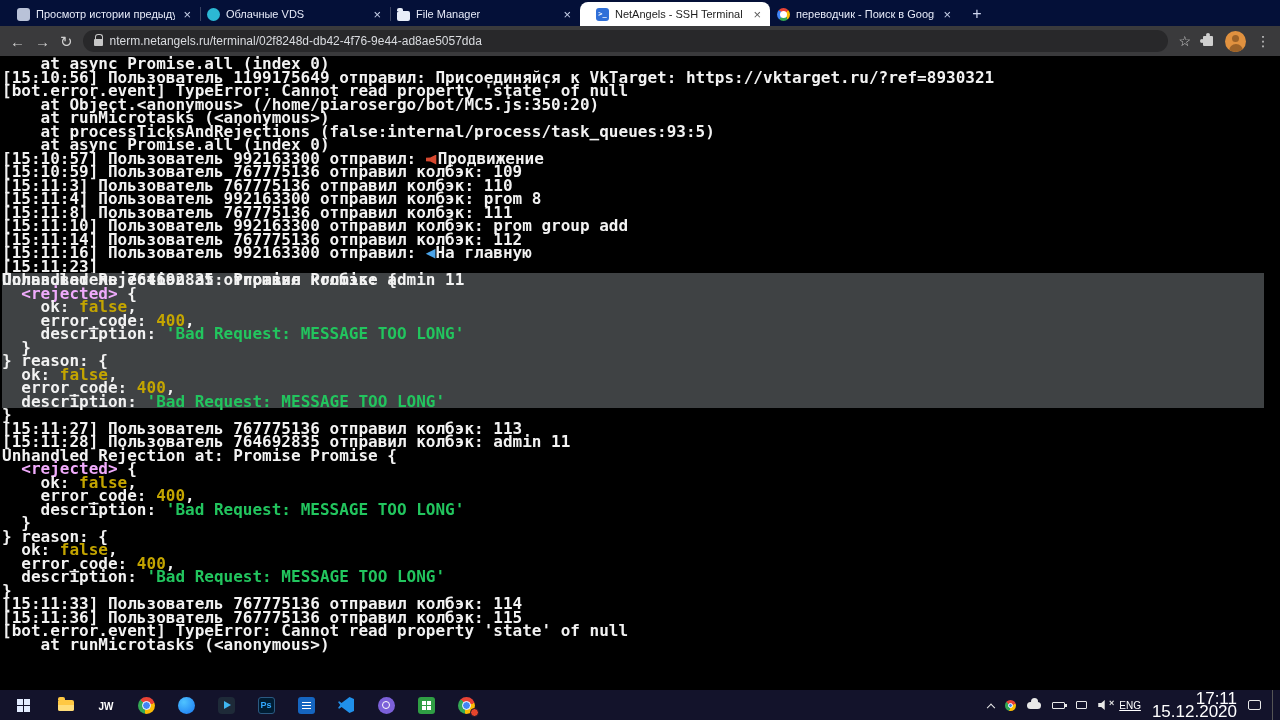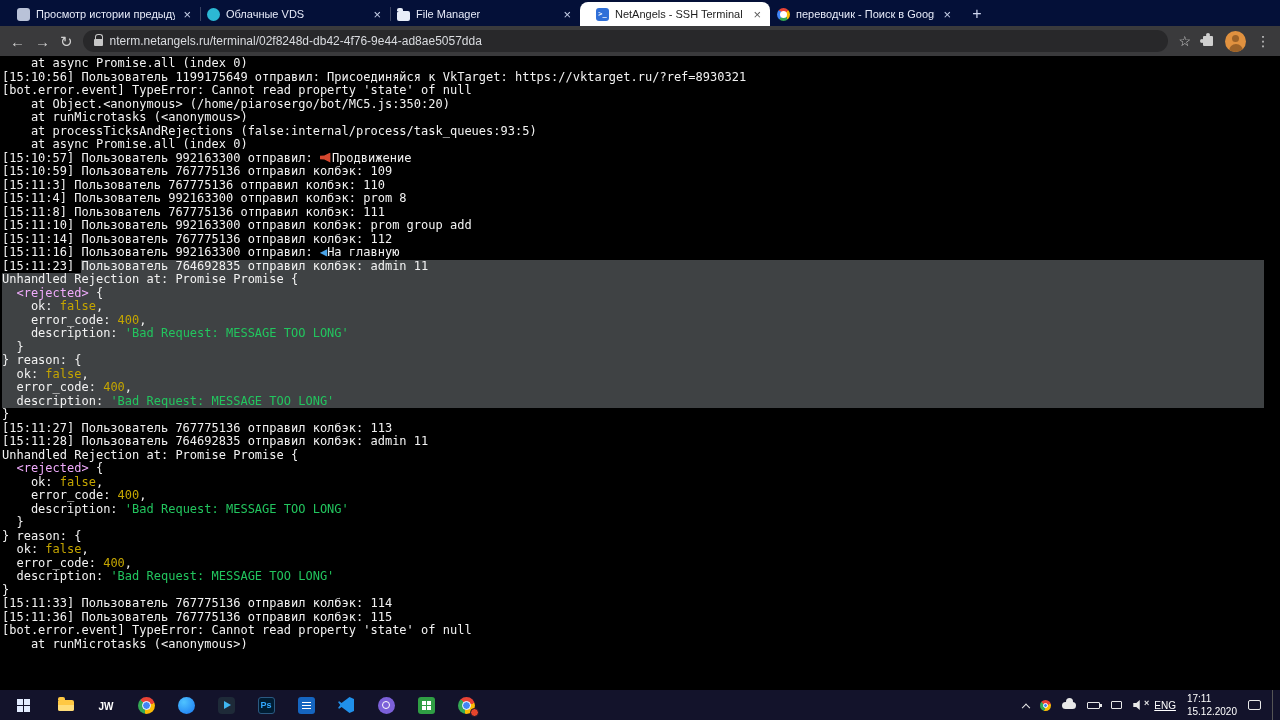--- a/index.html
+++ b/index.html
@@ -37,24 +37,24 @@
   .star { font-size:14px; }
   .puzzle { position:relative; width:10px; height:10px; background:#cfcfcf; border-radius:1px; margin:0 2px; }
   .puzzle::before { content:""; position:absolute; top:-3px; left:3px; width:4px; height:4px; background:#cfcfcf; border-radius:50%; }
   .puzzle::after { content:""; position:absolute; left:-3px; top:3px; width:4px; height:4px; background:#cfcfcf; border-radius:50%; }
   .avatar { width:21px; height:21px; border-radius:50%; background:#e0913f; position:relative; overflow:hidden; }
   .avatar::before { content:""; position:absolute; top:4px; left:7px; width:7px; height:7px; background:#9c6228; border-radius:50%; }
   .avatar::after { content:""; position:absolute; top:13px; left:3.5px; width:14px; height:10px; background:#9c6228; border-radius:7px 7px 0 0; }
   .kebab { font-size:14px; }
 
   
-  .terminal { position:absolute; top:56px; left:0; right:0; bottom:30px; background:#000; font-family:"DejaVu Sans Mono", monospace; font-weight:normal; font-size:12px; line-height:13.5px; padding:1px 16px 0 2px; overflow:hidden; }
+  .terminal { position:absolute; top:56px; left:0; right:0; bottom:30px; background:#000; font-family:"DejaVu Sans Mono", monospace; font-weight:bold; font-size:16px; line-height:13.5px; padding:1px 16px 0 2px; overflow:hidden; }
   .tline { white-space:pre; height:13.5px; }
   .tline.sel { background:#3f4244; }
-  .tline.psel { display:flex; }
+  .tline.psel { display:flex;flex-direction:column; }
   .tline.psel .selbg { background:#3f4244; }
   .tline.psel .fill { flex:1; background:#3f4244; }
   .c-w { color:#f2f2f2; }
   .c-c { color:#f0abfc; }
   .c-y { color:#c4a500; }
   .c-g { color:#22c55e; }
   .c-b { color:#4aa3e8; }
   .i-megaphone { display:inline-block; width:11px; height:10px; vertical-align:-1px; background:#d6482f; clip-path:polygon(0 32%,40% 30%,95% 0,95% 100%,40% 70%,0 68%); margin-right:1px; }
 
   
@@ -91,21 +91,21 @@
   .tr-chrome u::after { content:""; position:absolute; inset:3px; background:#4285f4; border:1px solid #fff; border-radius:50%; }
   .tr-cloud { width:14px; height:7px; background:#e8e8e8; border-radius:7px; position:relative; }
   .tr-cloud::before { content:""; position:absolute; top:-4px; left:4px; width:7px; height:7px; background:#e8e8e8; border-radius:50%; }
   .tr-battery { width:13px; height:7px; border:1px solid #e8e8e8; border-radius:1px; position:relative; }
   .tr-battery::after { content:""; position:absolute; right:-3px; top:1px; width:2px; height:3px; background:#e8e8e8; }
   .tr-net { width:11px; height:8px; border:1.5px solid #e8e8e8; border-radius:1px; }
   .tr-vol { position:relative; }
   .tr-vol b { display:block; width:10px; height:10px; background:#e8e8e8; clip-path:polygon(0 30%,30% 30%,65% 0,65% 100%,30% 70%,0 70%); }
   .tr-vol .vx { position:absolute; right:-6px; top:-2px; color:#e8e8e8; font-size:9px; font-weight:bold; }
   .lang { font-size:10px;text-decoration:underline; }
-  .clock { text-align:left; font-size:10px; line-height:13px; }
+  .clock { text-align:right; font-size:17px; line-height:13px; }
   .notif { width:13px; height:10px; border:1.5px solid #e8e8e8; border-radius:2px; }
   .show-desktop { width:5px; height:30px; border-left:1px solid #555; }
 </style>
 </head>
 <body>
 
 <div class="screen">
 
   <div class="tabbar">
     <div class="tab-strip">

